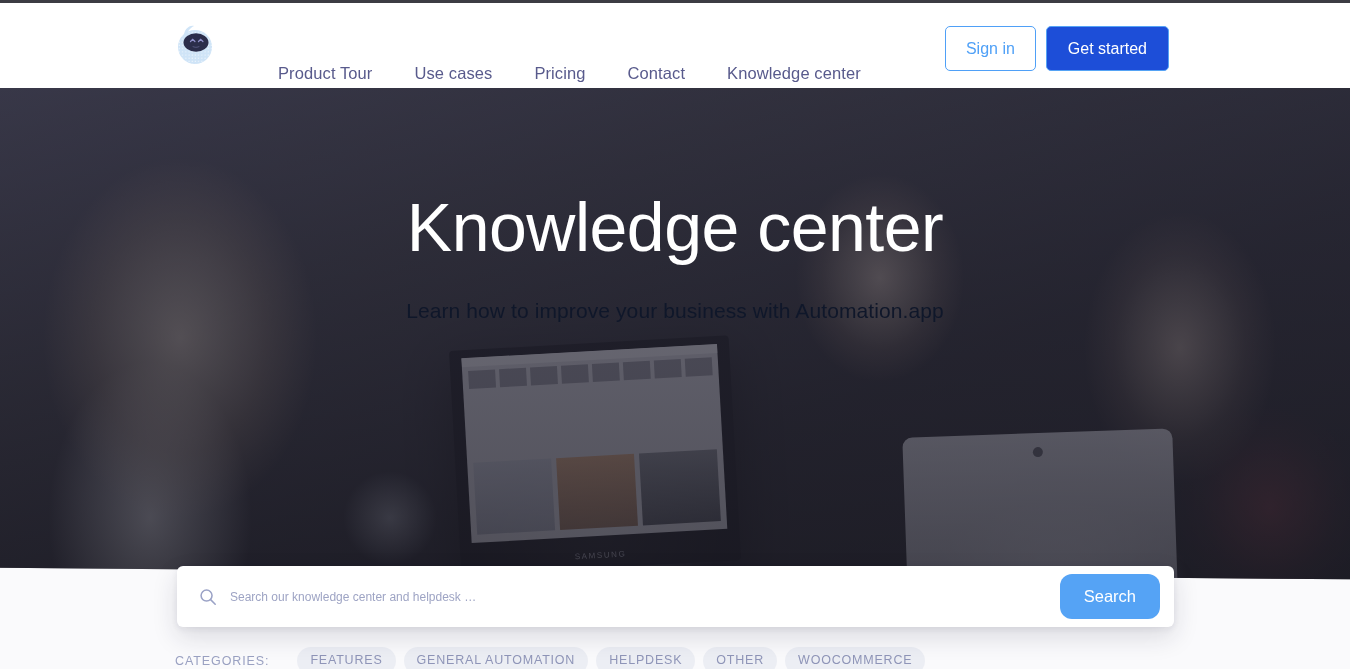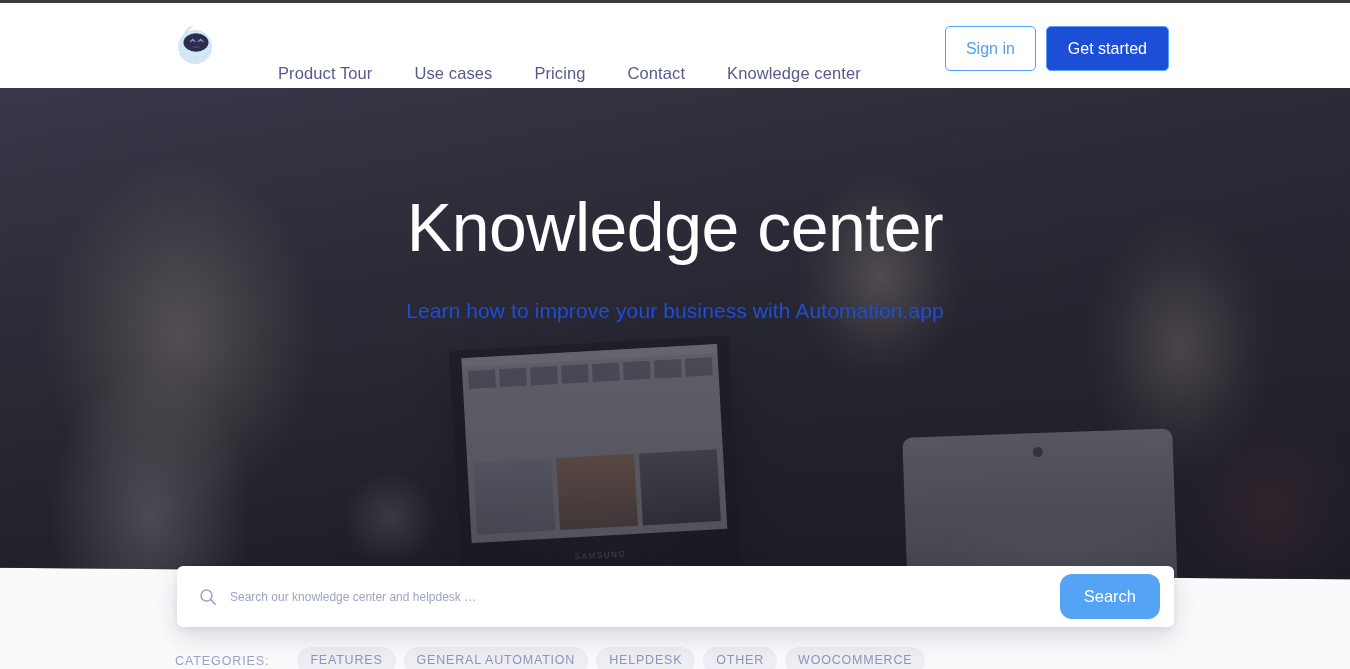--- a/index.html
+++ b/index.html
@@ -213,21 +213,21 @@
     font-size: 68px;
     font-weight: 400;
     color: #ffffff;
     letter-spacing: -0.5px;
     line-height: 1.05;
   }
   .hero-subtitle {
     margin-top: 36px;
     font-size: 21px;
     font-weight: 400;
-    color: #1d4ed8;
+    color: #0f172a;
     letter-spacing: 0.1px;
   }
 
   
   .search-card {
     position: absolute;
     left: 177px;
     top: 566px;
     width: 997px;
     height: 61px;

